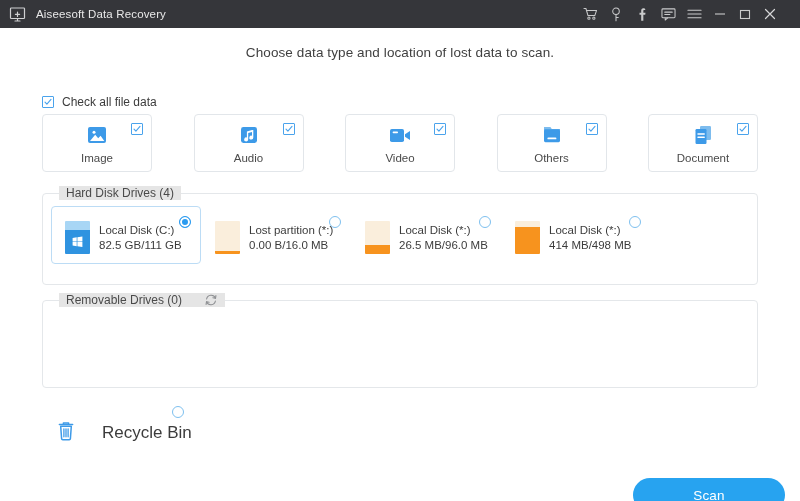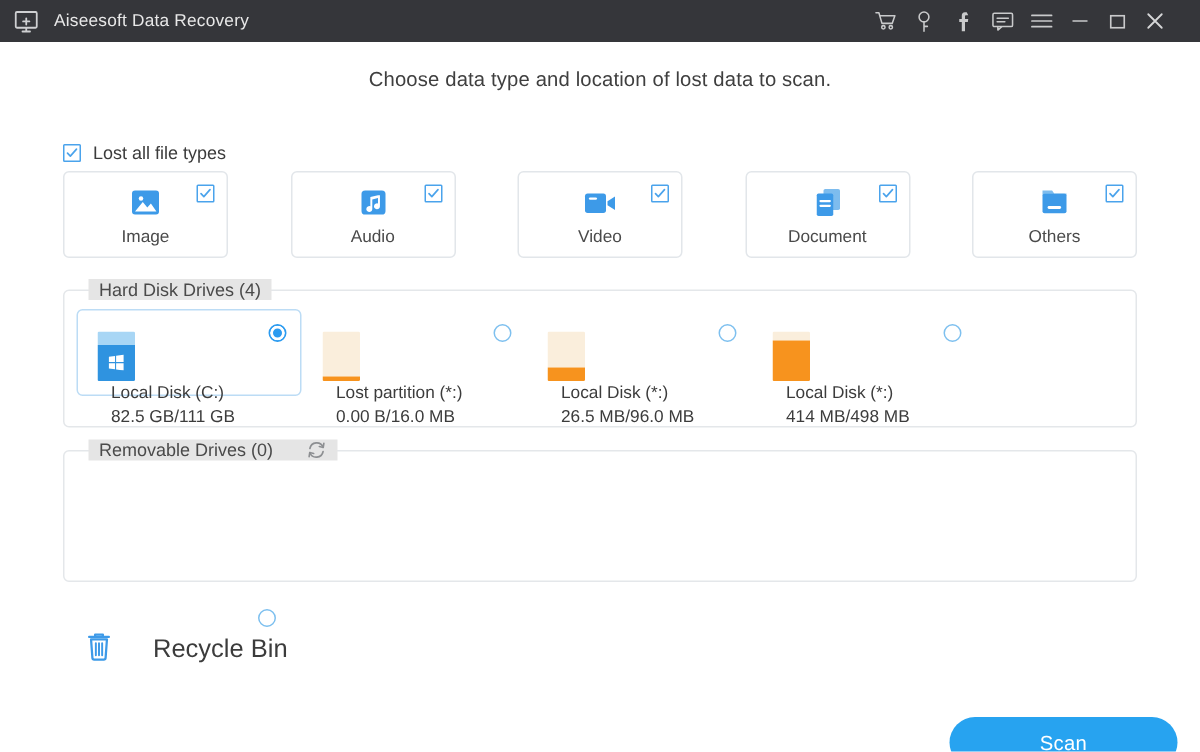--- a/index.html
+++ b/index.html
@@ -227,22 +227,21 @@
   .drive .radio.on {
     border-color: #2b9bf0;
     background: #2b9bf0;
     box-shadow: inset 0 0 0 2px #ffffff;
   }
   .drive-body {
     position: absolute;
     left: 13px;
     top: 14px;
     display: flex;
-    align-items: flex-start;
-    flex-direction: column;
+    align-items: center;
   }
   .drive-bar {
     width: 25px;
     height: 33px;
     border-radius: 1px;
     overflow: hidden;
     position: relative;
     flex: 0 0 auto;
     display: flex;
     flex-direction: column;
@@ -391,21 +390,21 @@
   <div class="content">
 
     <div class="headline">Choose data type and location of lost data to scan.</div>
 
     <div class="checkall">
       <span class="cbox">
         <svg width="8" height="8" viewBox="0 0 8 8">
           <path d="M1 4.1l1.9 2L7 1.4" fill="none" stroke="#4aa3ec" stroke-width="1.1" stroke-linecap="round" stroke-linejoin="round"></path>
         </svg>
       </span>
-      <span class="checkall-label">Lost all file types</span>
+      <span class="checkall-label">Check all file data</span>
     </div>
 
     <div class="filetypes">
 
       <div class="ftcard">
         <span class="ft-check cbox">
           <svg width="8" height="8" viewBox="0 0 8 8">
               <path d="M1 4.1l1.9 2L7 1.4" fill="none" stroke="#4aa3ec" stroke-width="1.1" stroke-linecap="round" stroke-linejoin="round"></path>
             </svg>
         </span>
@@ -452,42 +451,42 @@
 
 
       <div class="ftcard">
         <span class="ft-check cbox">
           <svg width="8" height="8" viewBox="0 0 8 8">
               <path d="M1 4.1l1.9 2L7 1.4" fill="none" stroke="#4aa3ec" stroke-width="1.1" stroke-linecap="round" stroke-linejoin="round"></path>
             </svg>
         </span>
         <span class="ft-icon">
           <svg width="24" height="24" viewBox="0 0 24 24">
-            <rect x="9" y="3" width="11" height="14" rx="1.2" fill="#7dbcee"></rect>
-            <rect x="4.5" y="6" width="11" height="15" rx="1.2" fill="#3d9ae8"></rect>
-            <path d="M7 11h6.2M7 14.2h6.2" stroke="#ffffff" stroke-width="1.5" stroke-linecap="round"></path>
-          </svg>
-        </span>
-        <span class="ft-label">Document</span>
+            <path d="M4 4h6.4l1.4 2H20v1.6H4z" fill="#7dbcee"></path>
+            <rect x="4" y="6.2" width="16" height="13" rx="1.4" fill="#3d9ae8"></rect>
+            <rect x="7.4" y="14.4" width="9" height="1.9" rx="0.9" fill="#ffffff"></rect>
+          </svg>
+        </span>
+        <span class="ft-label">Others</span>
       </div>
 
       <div class="ftcard">
         <span class="ft-check cbox">
           <svg width="8" height="8" viewBox="0 0 8 8">
               <path d="M1 4.1l1.9 2L7 1.4" fill="none" stroke="#4aa3ec" stroke-width="1.1" stroke-linecap="round" stroke-linejoin="round"></path>
             </svg>
         </span>
         <span class="ft-icon">
           <svg width="24" height="24" viewBox="0 0 24 24">
-            <path d="M4 4h6.4l1.4 2H20v1.6H4z" fill="#7dbcee"></path>
-            <rect x="4" y="6.2" width="16" height="13" rx="1.4" fill="#3d9ae8"></rect>
-            <rect x="7.4" y="14.4" width="9" height="1.9" rx="0.9" fill="#ffffff"></rect>
-          </svg>
-        </span>
-        <span class="ft-label">Others</span>
+            <rect x="9" y="3" width="11" height="14" rx="1.2" fill="#7dbcee"></rect>
+            <rect x="4.5" y="6" width="11" height="15" rx="1.2" fill="#3d9ae8"></rect>
+            <path d="M7 11h6.2M7 14.2h6.2" stroke="#ffffff" stroke-width="1.5" stroke-linecap="round"></path>
+          </svg>
+        </span>
+        <span class="ft-label">Document</span>
       </div>
 
     </div>
 
     <div class="group" id="hdd-group">
       <span class="group-legend">
         <span>Hard Disk Drives (4)</span>
       </span>
 
       <div class="drives">

